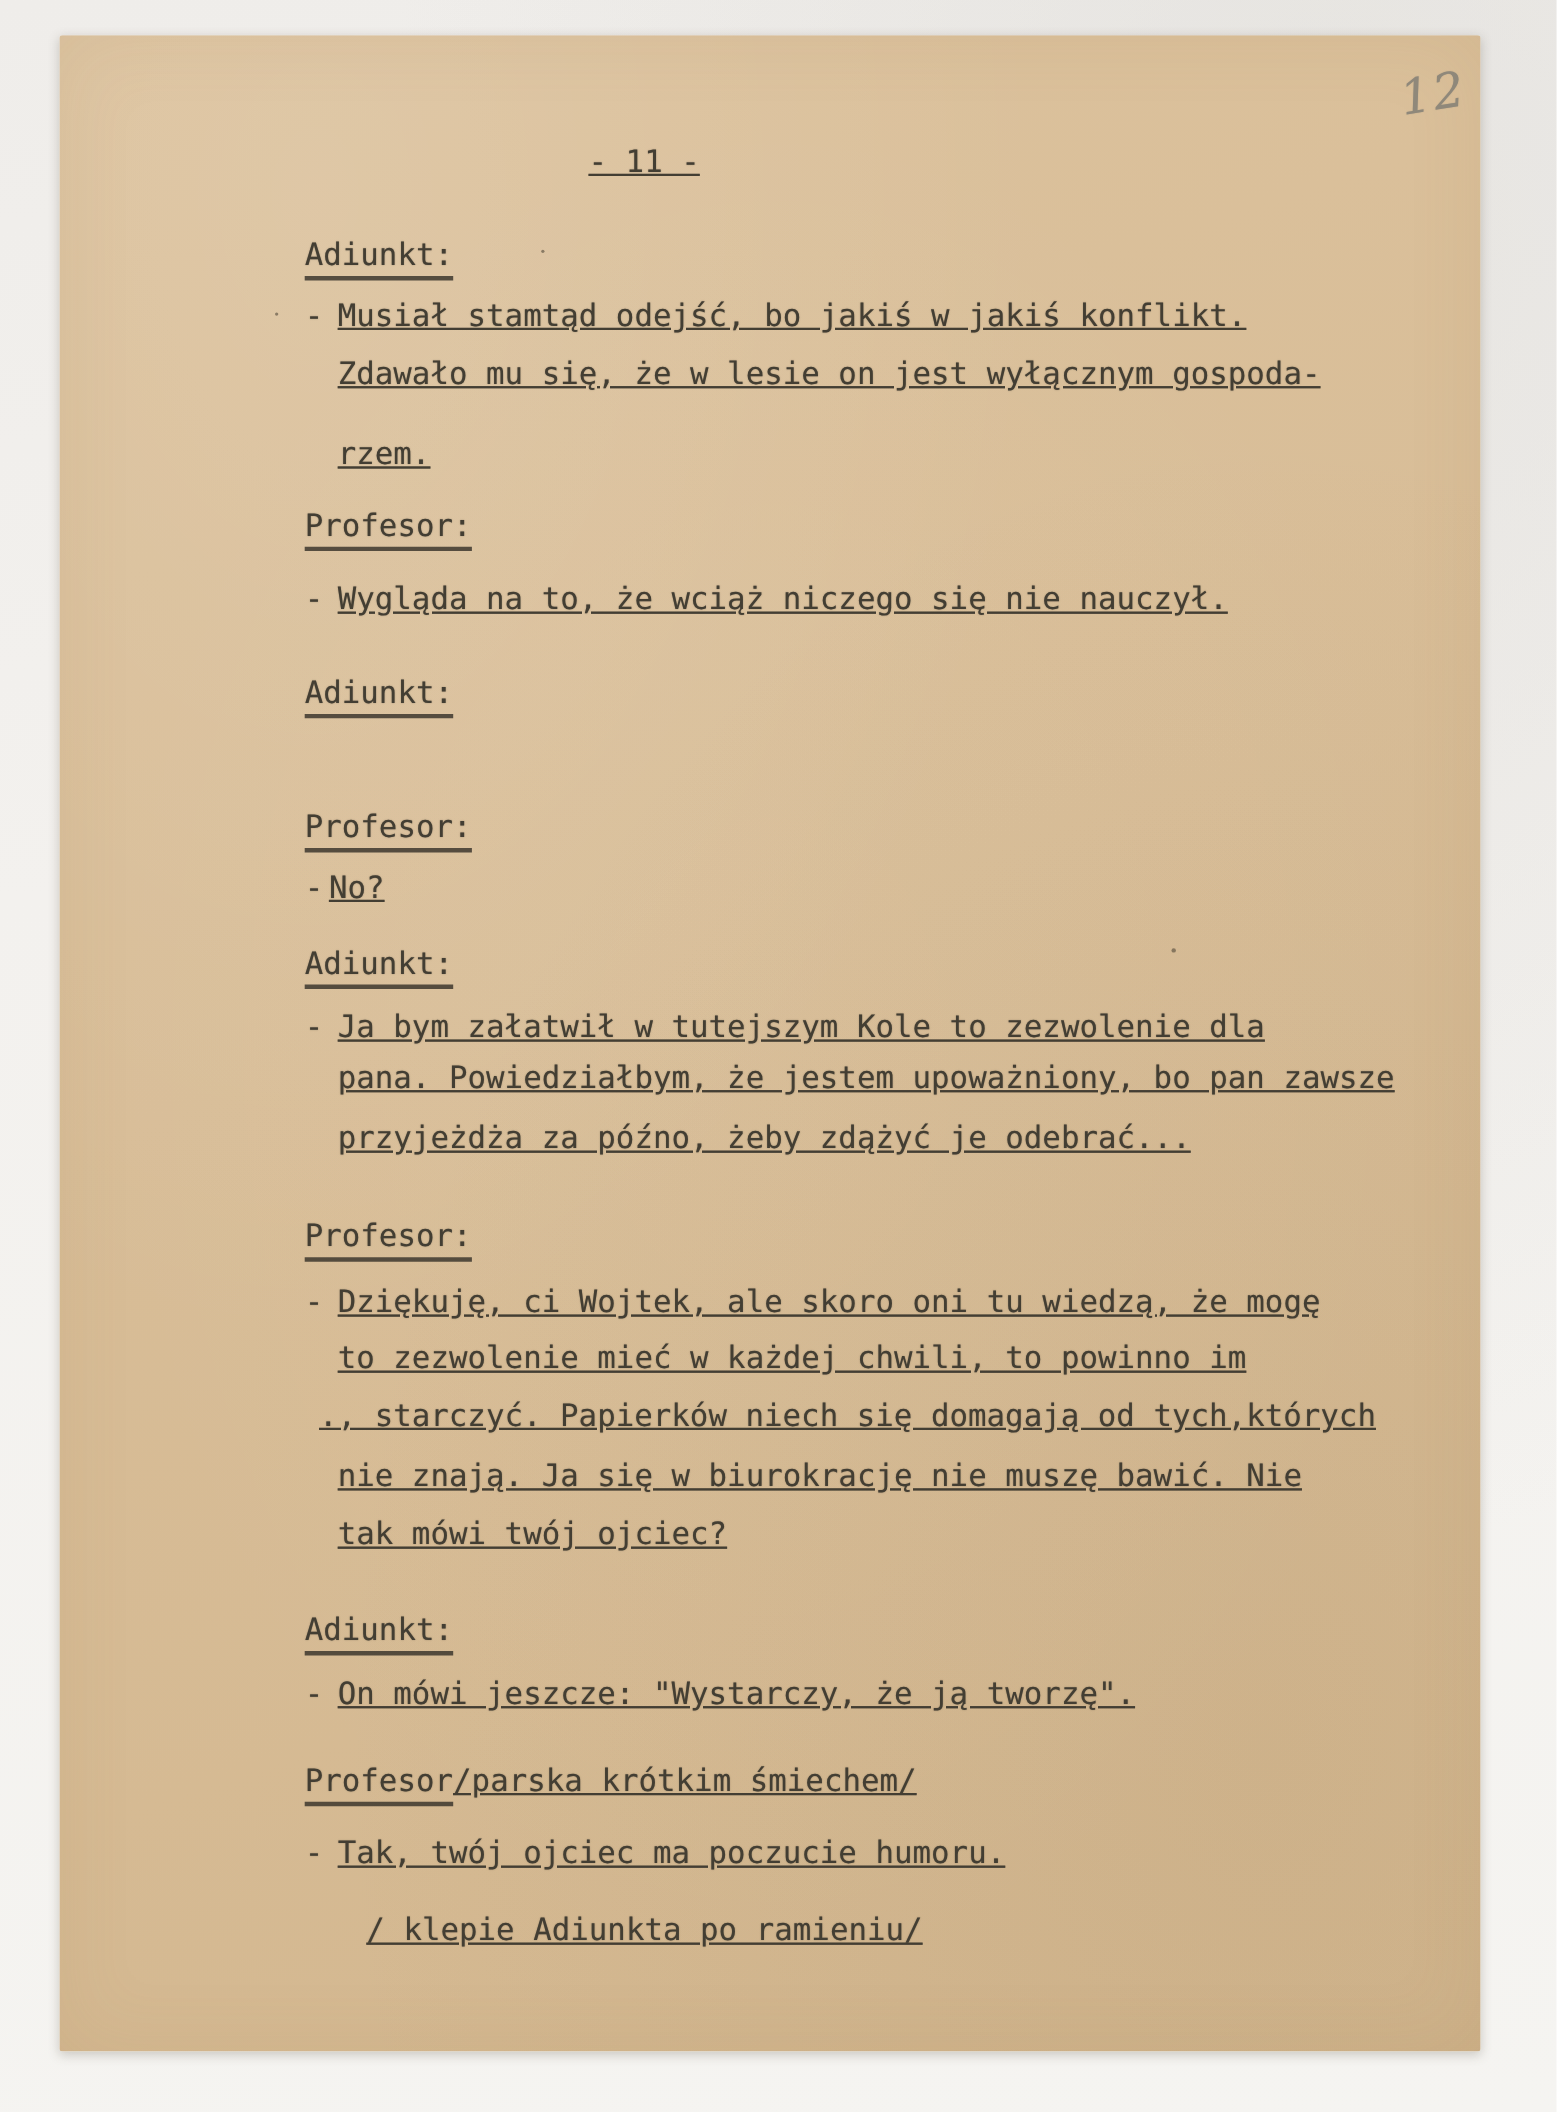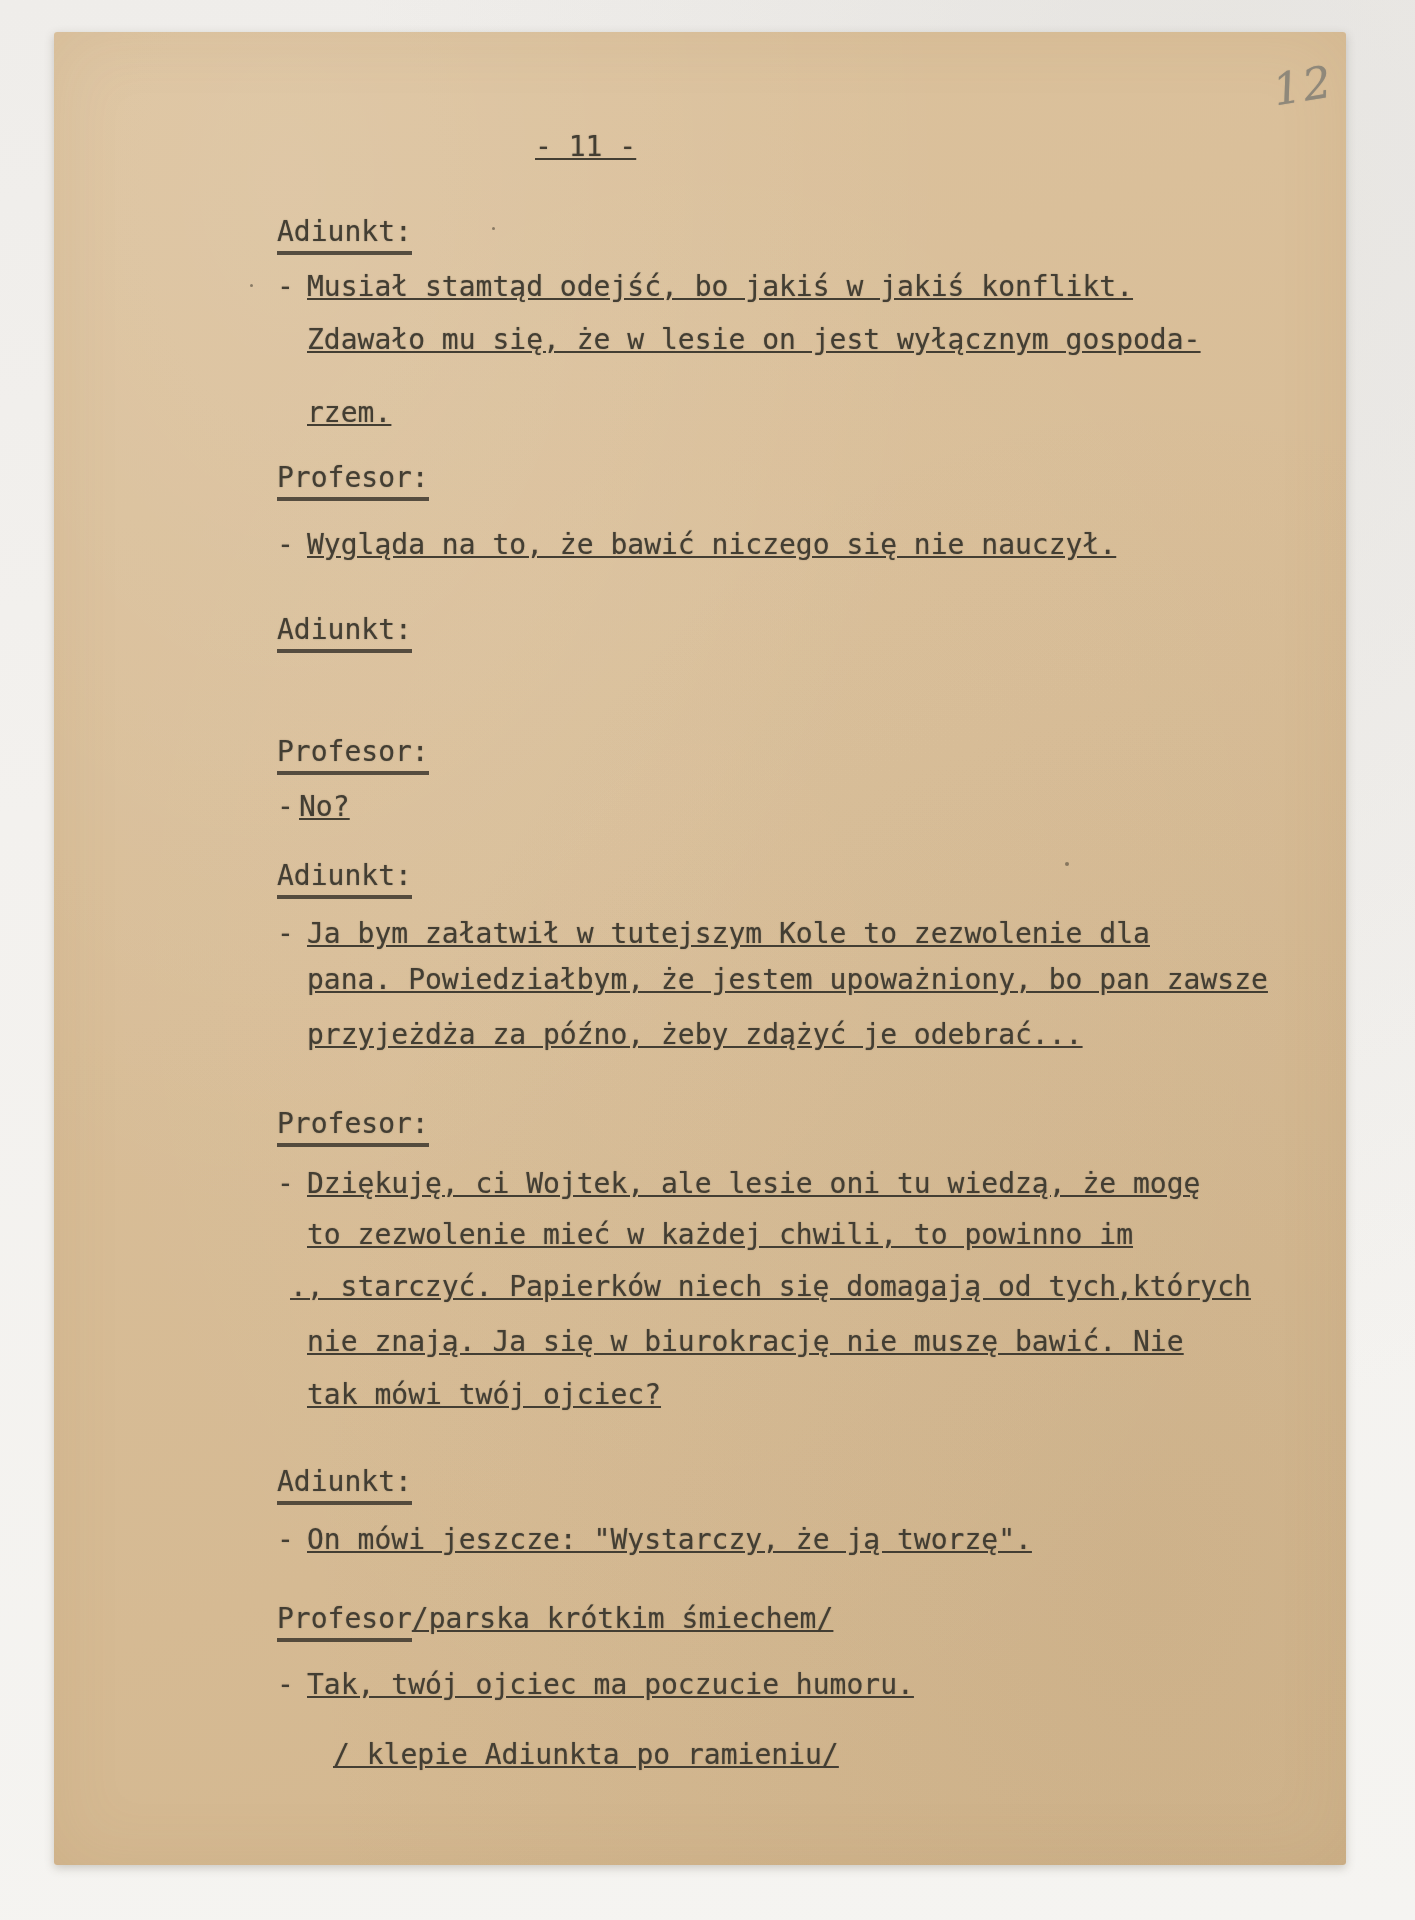--- a/index.html
+++ b/index.html
@@ -57,21 +57,21 @@
   <div class="ink abs dialogue" style="top:238px;">
     <span class="dash">-</span><span>Musiał stamtąd odejść, bo jakiś w jakiś konflikt.</span>
   </div>
   <div class="ink abs cont" style="top:291px;">Zdawało mu się, że w lesie on jest wyłącznym gospoda-</div>
   <div class="ink abs cont" style="top:364px;">rzem.</div>
 
   <div class="ink abs" style="left:223px;top:429px;">
     <span class="label-underline">Profesor:</span>
   </div>
   <div class="ink abs dialogue" style="top:496px;">
-    <span class="dash">-</span><span>Wygląda na to, że bawić niczego się nie nauczył.</span>
+    <span class="dash">-</span><span>Wygląda na to, że wciąż niczego się nie nauczył.</span>
   </div>
 
   <div class="ink abs" style="left:223px;top:581px;">
     <span class="label-underline">Adiunkt:</span>
   </div>
 
   <div class="ink abs" style="left:223px;top:703px;">
     <span class="label-underline">Profesor:</span>
   </div>
   <div class="ink abs dialogue" style="top:758px;">
@@ -84,21 +84,21 @@
   <div class="ink abs dialogue" style="top:885px;">
     <span class="dash">-</span><span>Ja bym załatwił w tutejszym Kole to zezwolenie dla</span>
   </div>
   <div class="ink abs cont" style="top:931px;">pana. Powiedziałbym, że jestem upoważniony, bo pan zawsze</div>
   <div class="ink abs cont" style="top:986px;">przyjeżdża za późno, żeby zdążyć je odebrać...</div>
 
   <div class="ink abs" style="left:223px;top:1075px;">
     <span class="label-underline">Profesor:</span>
   </div>
   <div class="ink abs dialogue" style="top:1135px;">
-    <span class="dash">-</span><span>Dziękuję, ci Wojtek, ale lesie oni tu wiedzą, że mogę</span>
+    <span class="dash">-</span><span>Dziękuję, ci Wojtek, ale skoro oni tu wiedzą, że mogę</span>
   </div>
   <div class="ink abs cont" style="top:1186px;">to zezwolenie mieć w każdej chwili, to powinno im</div>
   <div class="ink abs" style="left:236px;top:1238px;">., starczyć. Papierków niech się domagają od tych,których</div>
   <div class="ink abs cont" style="top:1293px;">nie znają. Ja się w biurokrację nie muszę bawić. Nie</div>
   <div class="ink abs cont" style="top:1346px;">tak mówi twój ojciec?</div>
 
   <div class="ink abs" style="left:223px;top:1433px;">
     <span class="label-underline">Adiunkt:</span>
   </div>
   <div class="ink abs dialogue" style="top:1491px;">

